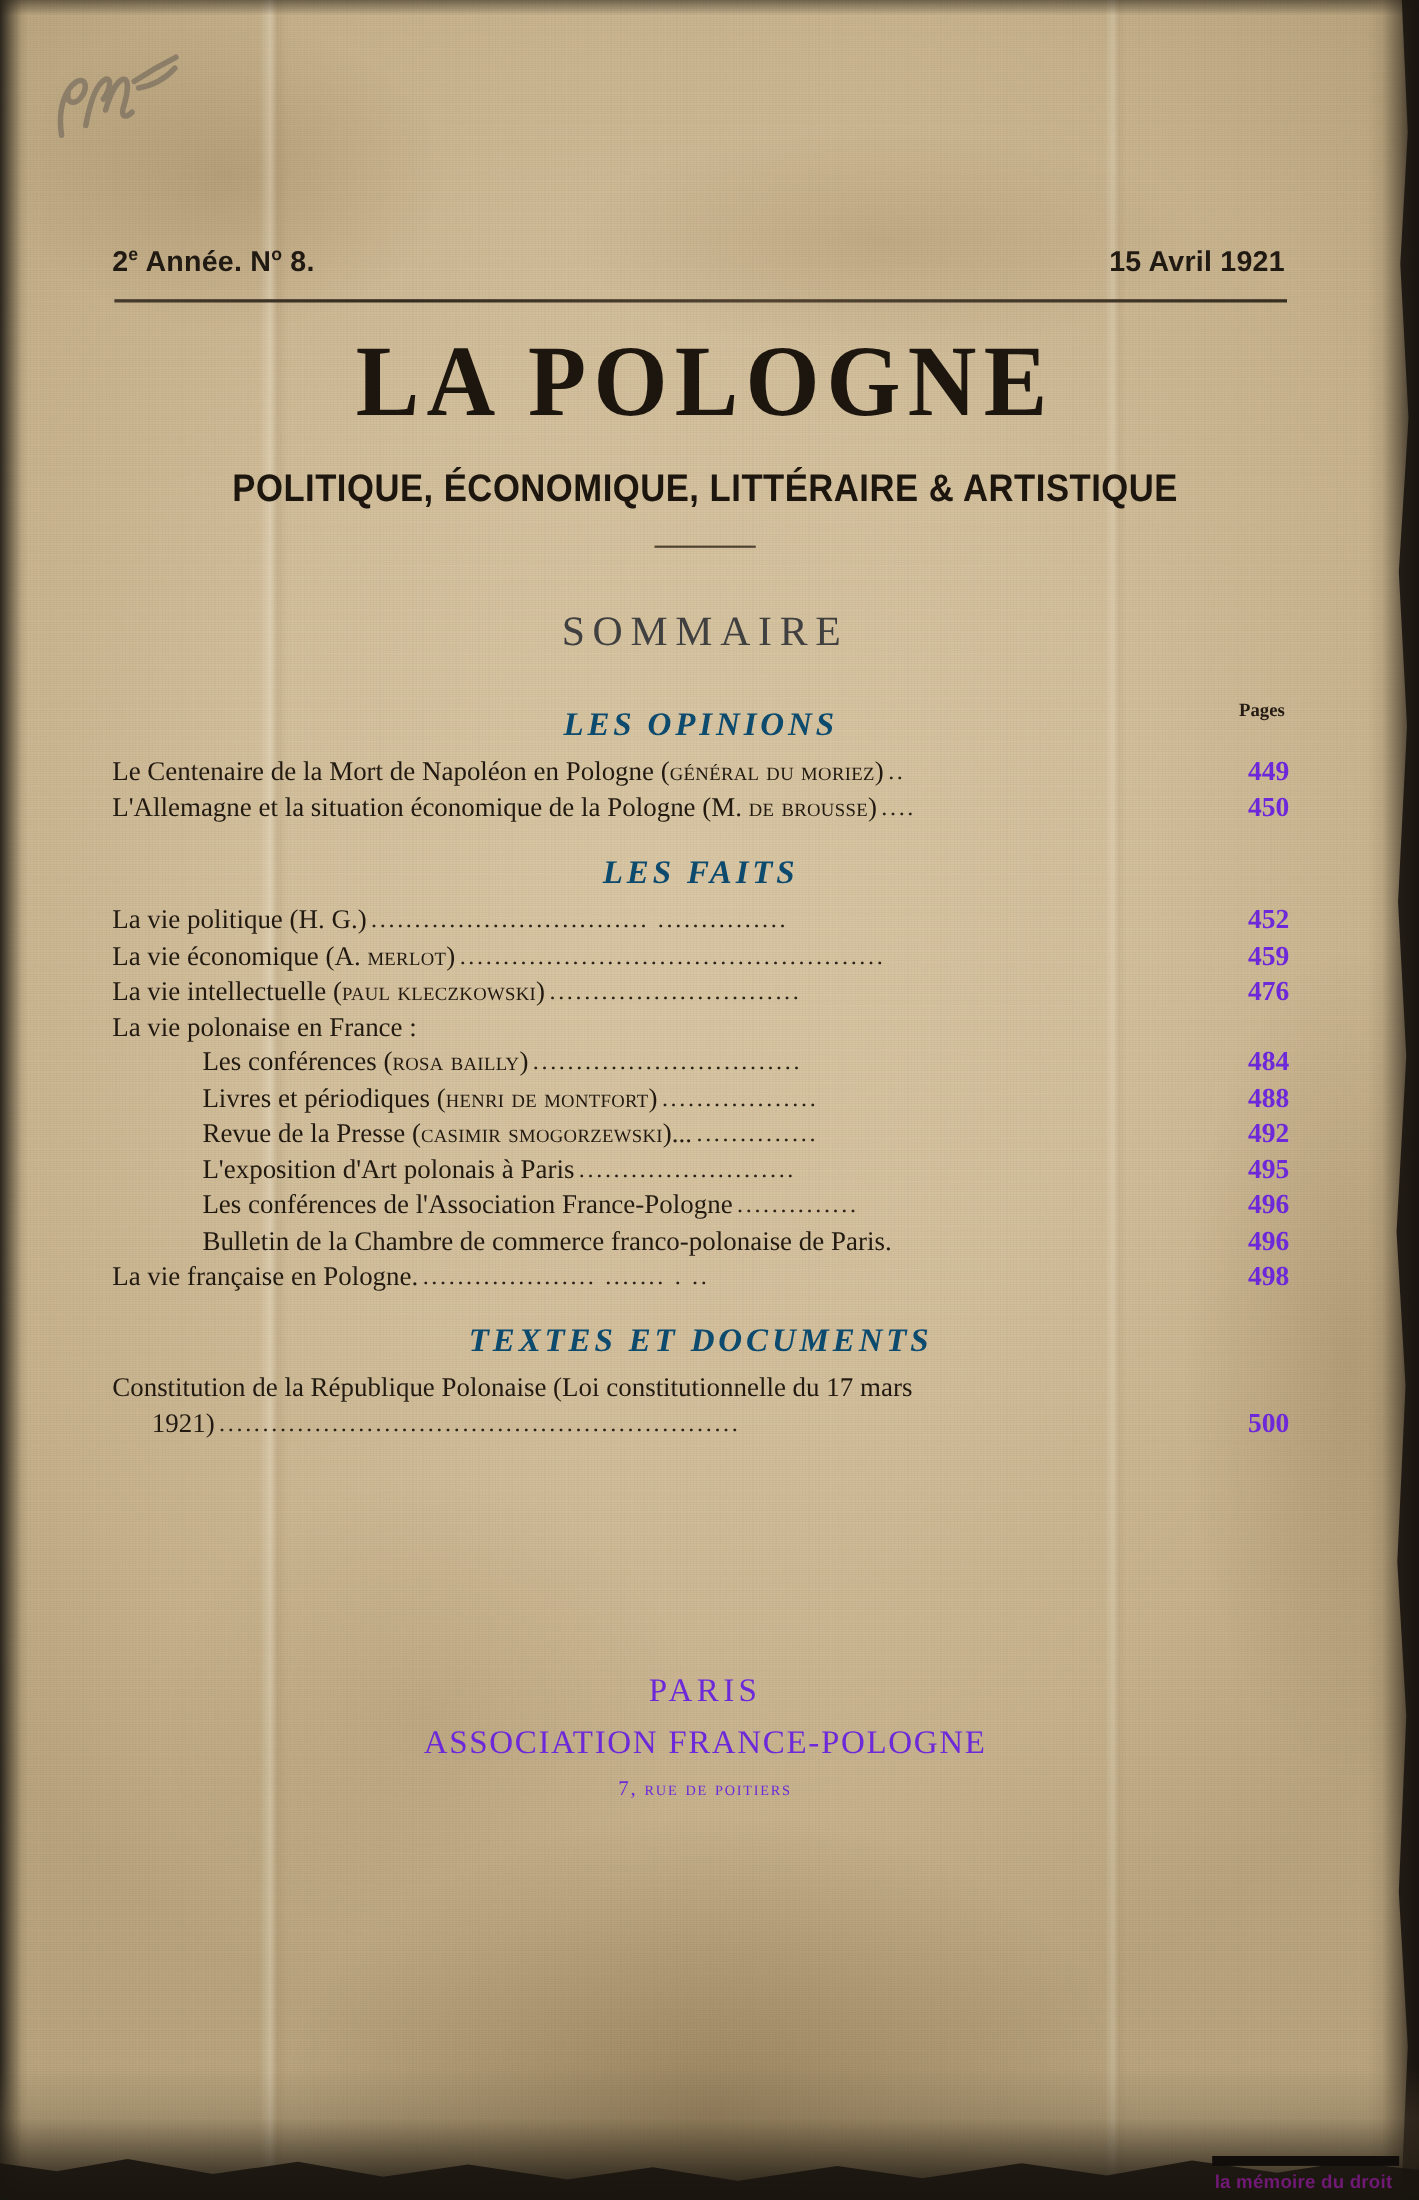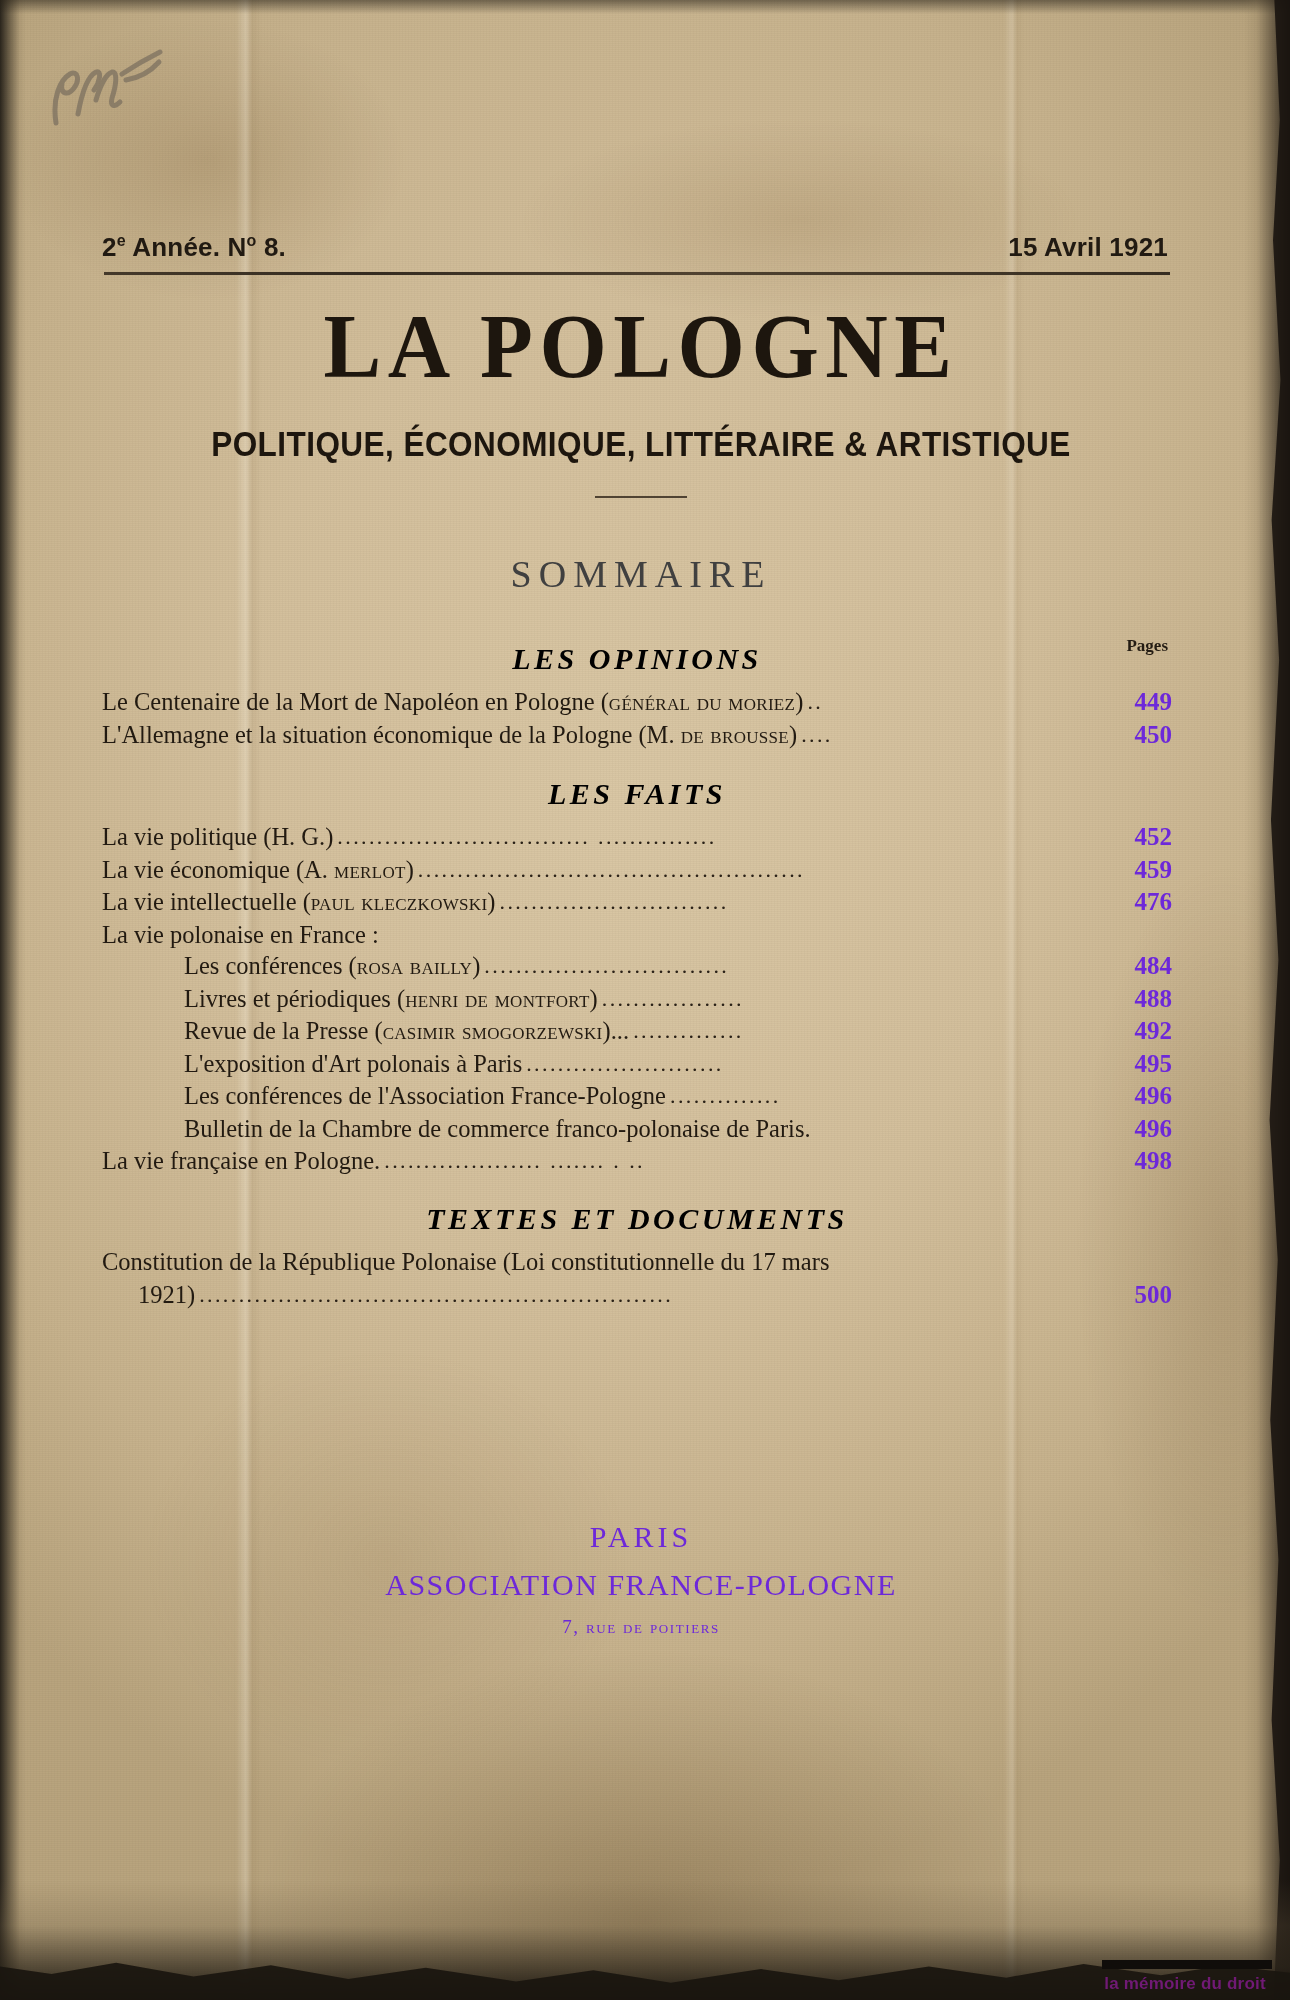--- a/index.html
+++ b/index.html
@@ -111,21 +111,21 @@
     width: 1090px;
     height: 100%;
     color: #20180f;
   }
 
   
   .issue-row {
     position: absolute;
     left: 6px;
     right: 18px;
-    top: 232px;
+    top: 222px;
     display: flex;
     justify-content: space-between;
     align-items: flex-start;
   }
   .issue-left, .issue-right {
     font-family: "Liberation Sans", sans-serif;
     font-weight: bold;
     font-size: 26px;
     letter-spacing: .2px;
     color: #211a12;
@@ -182,21 +182,21 @@
   }
 
   
   .section-head {
     text-align: center;
     font-family: "Liberation Serif", serif;
     font-weight: bold;
     font-style: italic;
     font-size: 30px;
     letter-spacing: 3.5px;
-    color: #000000;
+    color: #0c4a6e;
     margin: 0;
   }
 
   .pages-label {
     position: absolute;
     right: 18px;
     top: 636px;
     font-family: "Liberation Serif", serif;
     font-size: 17px;
     font-weight: bold;

